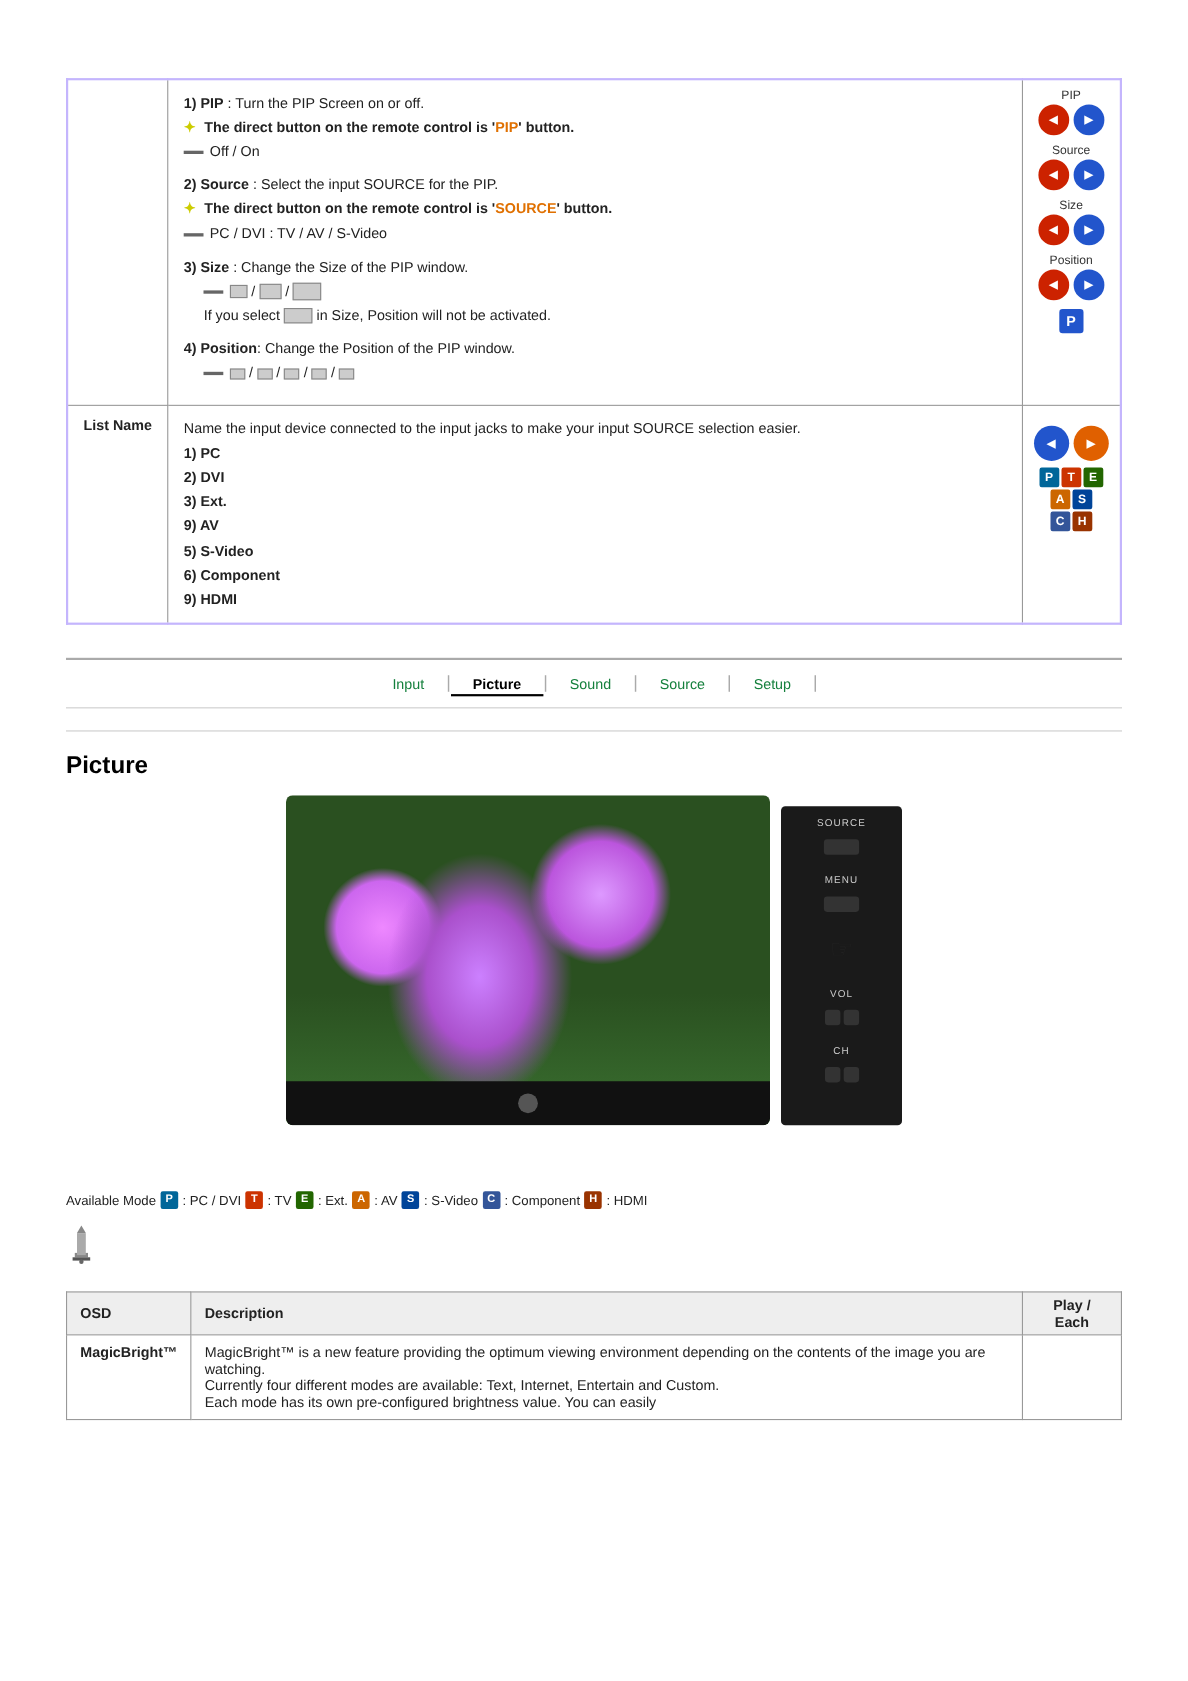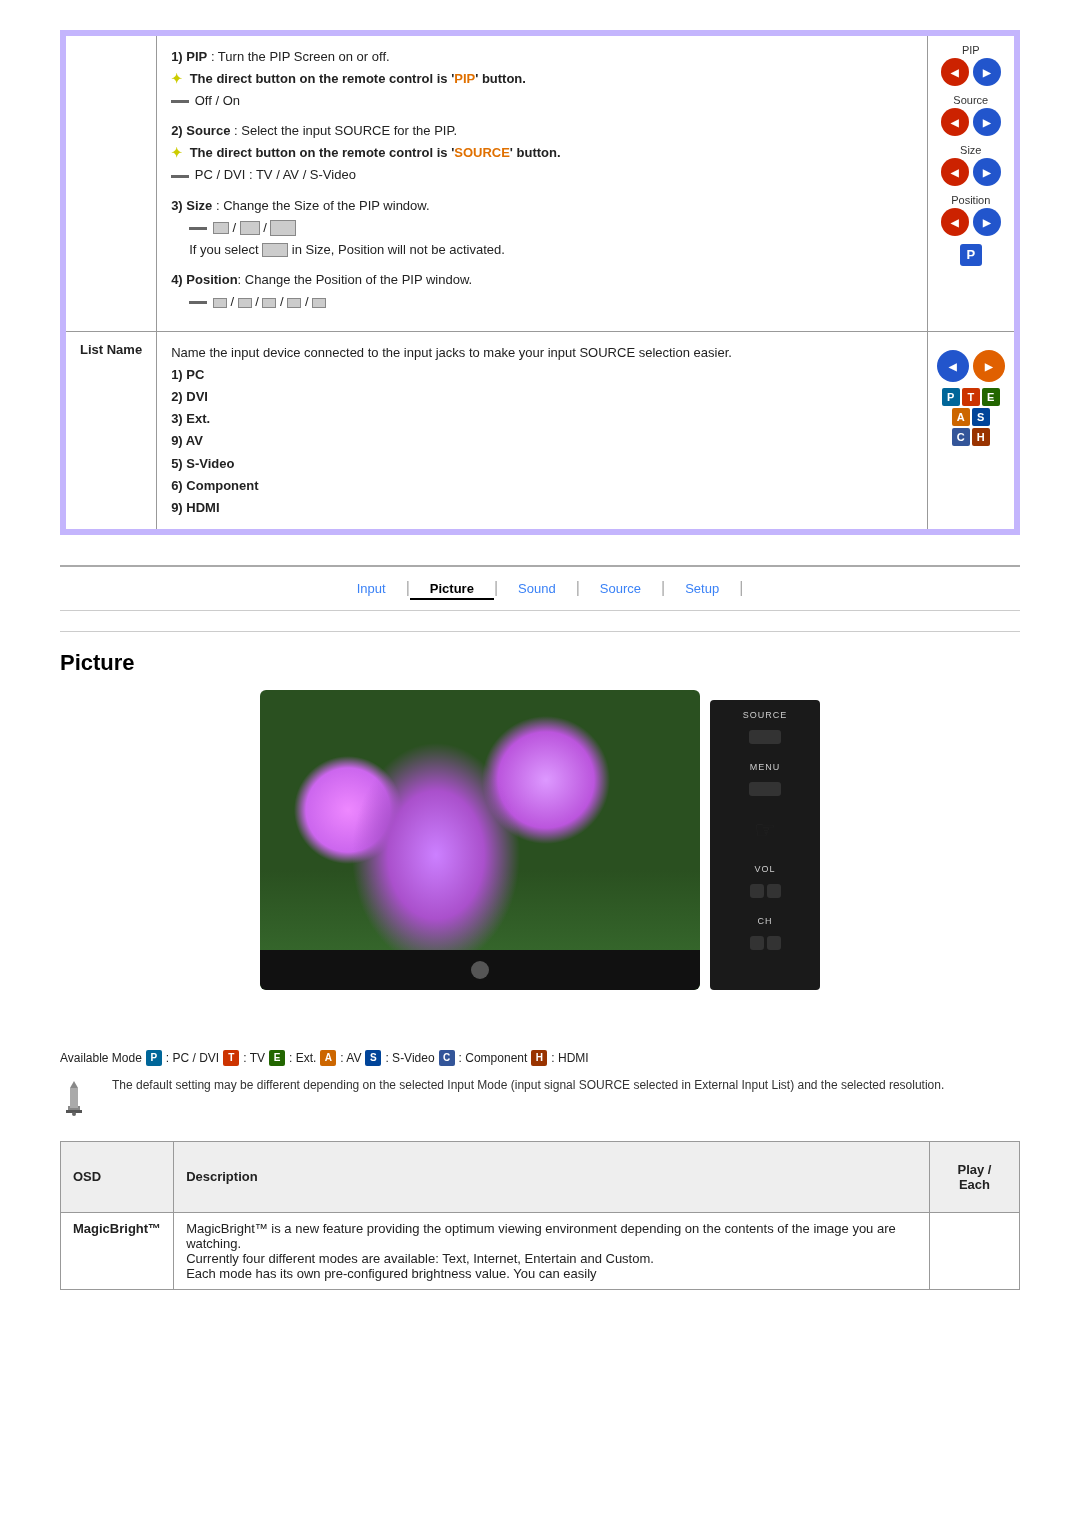--- a/index.html
+++ b/index.html
@@ -13,22 +13,23 @@
     }
 
     .page-wrapper {
       padding: 30px 60px;
     }
 
     
     .pip-table {
       width: 100%;
       border-collapse: collapse;
-      border: 6px solid #c4b5fd;
+      border: 2px solid #c4b5fd;
       margin-bottom: 30px;
+      margin-top: 41px;
     }
     .pip-table td {
       border: 1px solid #999;
       padding: 10px 14px;
       vertical-align: top;
     }
     .pip-table .label-cell {
       font-weight: bold;
       width: 90px;
       white-space: nowrap;
@@ -107,21 +108,21 @@
       padding: 10px 0;
       display: flex;
       justify-content: center;
       align-items: center;
       gap: 0;
       margin-bottom: 20px;
     }
     .nav-item {
       padding: 4px 20px;
       font-size: 13px;
-      color: #3b82f6;
+      color: #15803d;
       cursor: pointer;
       position: relative;
     }
     .nav-item.active {
       color: #000;
       font-weight: bold;
       border-bottom: 2px solid #000;
       padding-bottom: 2px;
     }
     .nav-separator {
@@ -281,21 +282,21 @@
 
     
     .osd-table {
       width: 100%;
       border-collapse: collapse;
       border: 1px solid #999;
     }
     .osd-table th {
       background: #eee;
       border: 1px solid #999;
-      padding: 20px 12px;
+      padding: 4px 12px;
       text-align: left;
       font-weight: bold;
       font-size: 13px;
     }
     .osd-table td {
       border: 1px solid #999;
       padding: 8px 12px;
       vertical-align: top;
     }
     .osd-table .osd-label {
@@ -513,21 +514,20 @@
     <div class="note-box">
       <div class="note-icon">
         <svg width="40" height="40" viewBox="0 0 40 40">
           <rect x="8" y="28" width="12" height="4" fill="#888"></rect>
           <rect x="10" y="10" width="8" height="20" fill="#aaa"></rect>
           <polygon points="10,10 18,10 14,3" fill="#888"></polygon>
           <rect x="6" y="32" width="16" height="3" fill="#555"></rect>
           <circle cx="14" cy="36" r="2" fill="#666"></circle>
         </svg>
       </div>
-      <span>The default setting may be different depending on the selected Input Mode (input signal SOURCE selected in External Input List) and the selected resolution.</span>
     </div>
 
     <table class="osd-table">
       <thead>
         <tr>
           <th class="osd-label">OSD</th>
           <th>Description</th>
           <th class="play-stop-col">Play / Each</th>
         </tr>
       </thead>

